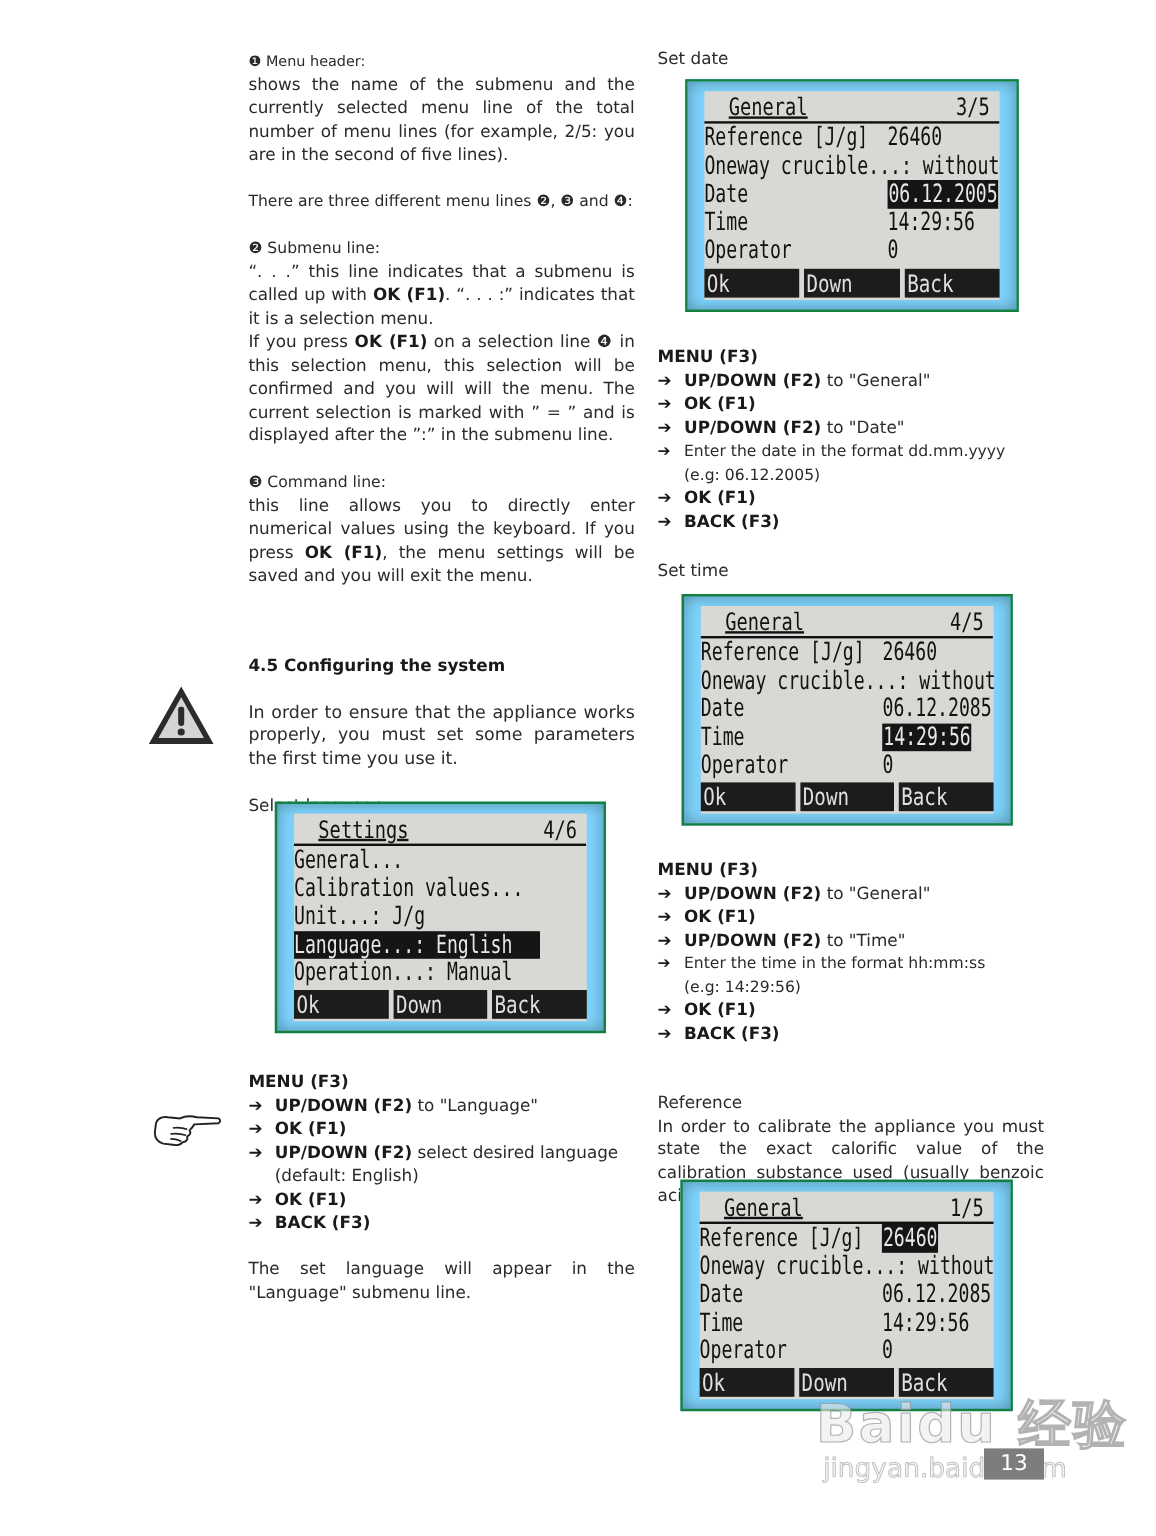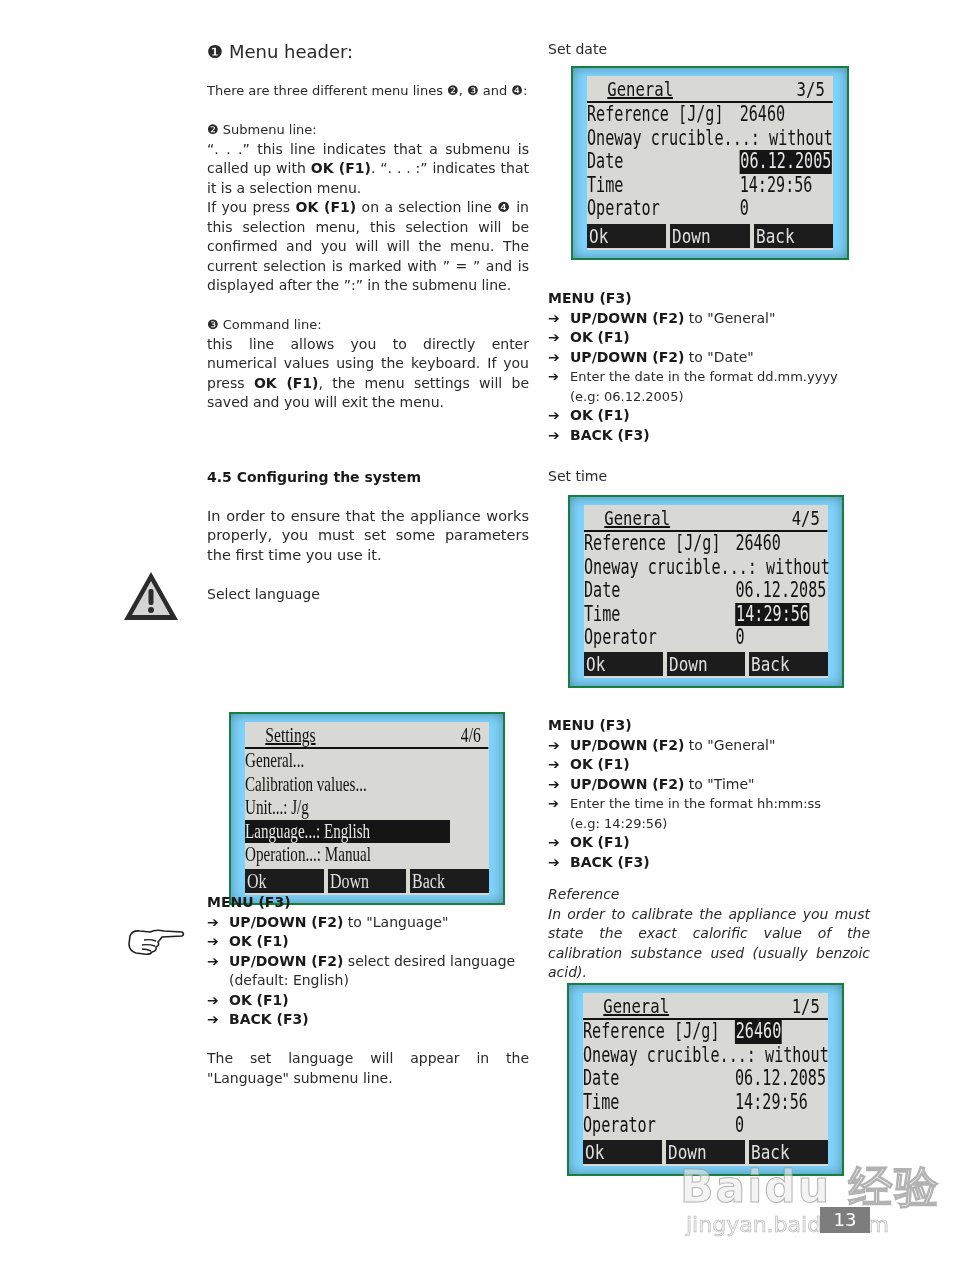--- a/index.html
+++ b/index.html
@@ -4,21 +4,21 @@
   <style>
     html, body { margin: 0; padding: 0; background: #ffffff; }
     body { width: 963px; height: 1280px; position: relative; overflow: hidden;
            font-family: "DejaVu Sans", "Liberation Sans", sans-serif; color: #2a2a2a; }
     .col { position: absolute; font-size: 14px; line-height: 19.5px; }
     .left { left: 207px; width: 322px; top: 42px; }
     .just { text-align: justify; }
     p { margin: 0; }
     .gap { height: 19.5px; }
     b, .b { font-weight: bold; color: #1a1a1a; margin-top: 16px; }
-    .h { font-size: 18px; }
+    .h { font-size: 12px; }
     .num { font-size: 13px; }
     .step { display: flex; }
     .arrow { width: 22px; flex: none; font-weight: bold; color: #1a1a1a; }
     .indent { padding-left: 22px; }
 
     
     .lcd { position: absolute; background: #7dd3fc; border: 2px solid #15803d;
            box-shadow: inset 0 0 12px rgba(0,0,0,0.35);
            font-family: "DejaVu Sans Mono", "Liberation Mono", monospace;
            color: #111; }
@@ -50,20 +50,21 @@
     .watermark .small { position: absolute; left: 6px; top: 54px; font-size: 22px; white-space: nowrap;
                         -webkit-text-stroke: 0.6px rgba(150,150,150,0.7); color: rgba(235,235,235,0.6); }
     .pagenum { position: absolute; left: 820px; top: 1207px; width: 50px; height: 26px;
                background: #7d7d7d; color: #ffffff; font-size: 18px; line-height: 26px; text-align: center; }
   </style>
 </head>
 <body>
 
 <div class="col left">
   <p class="h"><span>❶</span> <span>Menu header:</span></p>
+  <p class="just">shows the name of the submenu and the currently selected menu line of the total number of menu lines (for example, 2/5: you are in the second of five lines).</p>
   <div class="gap"></div>
   <p class="num"><span>There are three different menu lines </span><span>❷</span><span>, </span><span>❸</span><span> and </span><span>❹</span><span>:</span></p>
   <div class="gap"></div>
   <p class="num"><span>❷</span> <span>Submenu line:</span></p>
   <p class="just"><span>“. . .” this line indicates that a submenu is called up with </span><b>OK (F1)</b><span>. “. . . :” indicates that it is a selection menu.</span></p>
   <p class="just"><span>If you press </span><b>OK (F1)</b><span> on a selection line </span><span>❹</span><span> in this selection menu, this selection will be confirmed and you will will the menu. The current selection is marked with ” = ” and is displayed after the ”:” in the submenu line.</span></p>
   <div class="gap"></div>
   <p class="num"><span>❸</span> <span>Command line:</span></p>
   <p class="just"><span>this line allows you to directly enter numerical values using the keyboard. If you press </span><b>OK (F1)</b><span>, the menu settings will be saved and you will exit the menu.</span></p>
   <div class="gap"></div>
@@ -75,21 +76,21 @@
   <p>Select language</p>
 </div>
 
 <svg class="warn" viewBox="0 0 58 54">
   <polygon points="29,3 56,51 2,51" fill="#2b2b2b"></polygon>
   <polygon points="29,12 48,46 10,46" fill="#d4d4d4"></polygon>
   <rect x="26.5" y="20" width="5" height="16" rx="2" fill="#2b2b2b"></rect>
   <circle cx="29" cy="41" r="3" fill="#2b2b2b"></circle>
 </svg>
 
-<div class="lcd" style="left:229px; top:712px; width:272px; height:189px;font-family:Liberation Serif, serif;">
+<div class="lcd" style="left:229px; top:668px; width:272px; height:189px;">
   <div class="inner">
     <div class="hdr">
       <span class="t" style="text-decoration:underline;">Settings</span>
       <span class="p">4/6</span>
     </div>
     <div class="row"><span>General...</span></div>
     <div class="row"><span>Calibration values...</span></div>
     <div class="row"><span>Unit...: J/g</span></div>
     <div class="row sel-full"><span>Language...: English</span></div>
     <div class="row"><span>Operation...: Manual</span></div>
@@ -226,21 +227,21 @@
   <div class="step">
       <span class="arrow">➔</span>
       <span><b>OK (F1)</b></span>
     </div>
   <div class="step">
       <span class="arrow">➔</span>
       <span><b>BACK (F3)</b></span>
     </div>
 </div>
 
-<div class="col" style="left:548px; top:885px; width:322px;font-style:italic;">
+<div class="col" style="left:548px; top:910px; width:322px;">
   <p>Reference</p>
   <p class="just">In order to calibrate the appliance you must state the exact calorific value of the calibration substance used (usually benzoic acid).</p>
 </div>
 
 <div class="lcd" style="left:567px; top:983px; width:273px; height:189px;">
   <div class="inner">
     <div class="hdr">
       <span class="t" style="text-decoration:underline;">General</span>
       <span class="p">1/5</span>
     </div>

